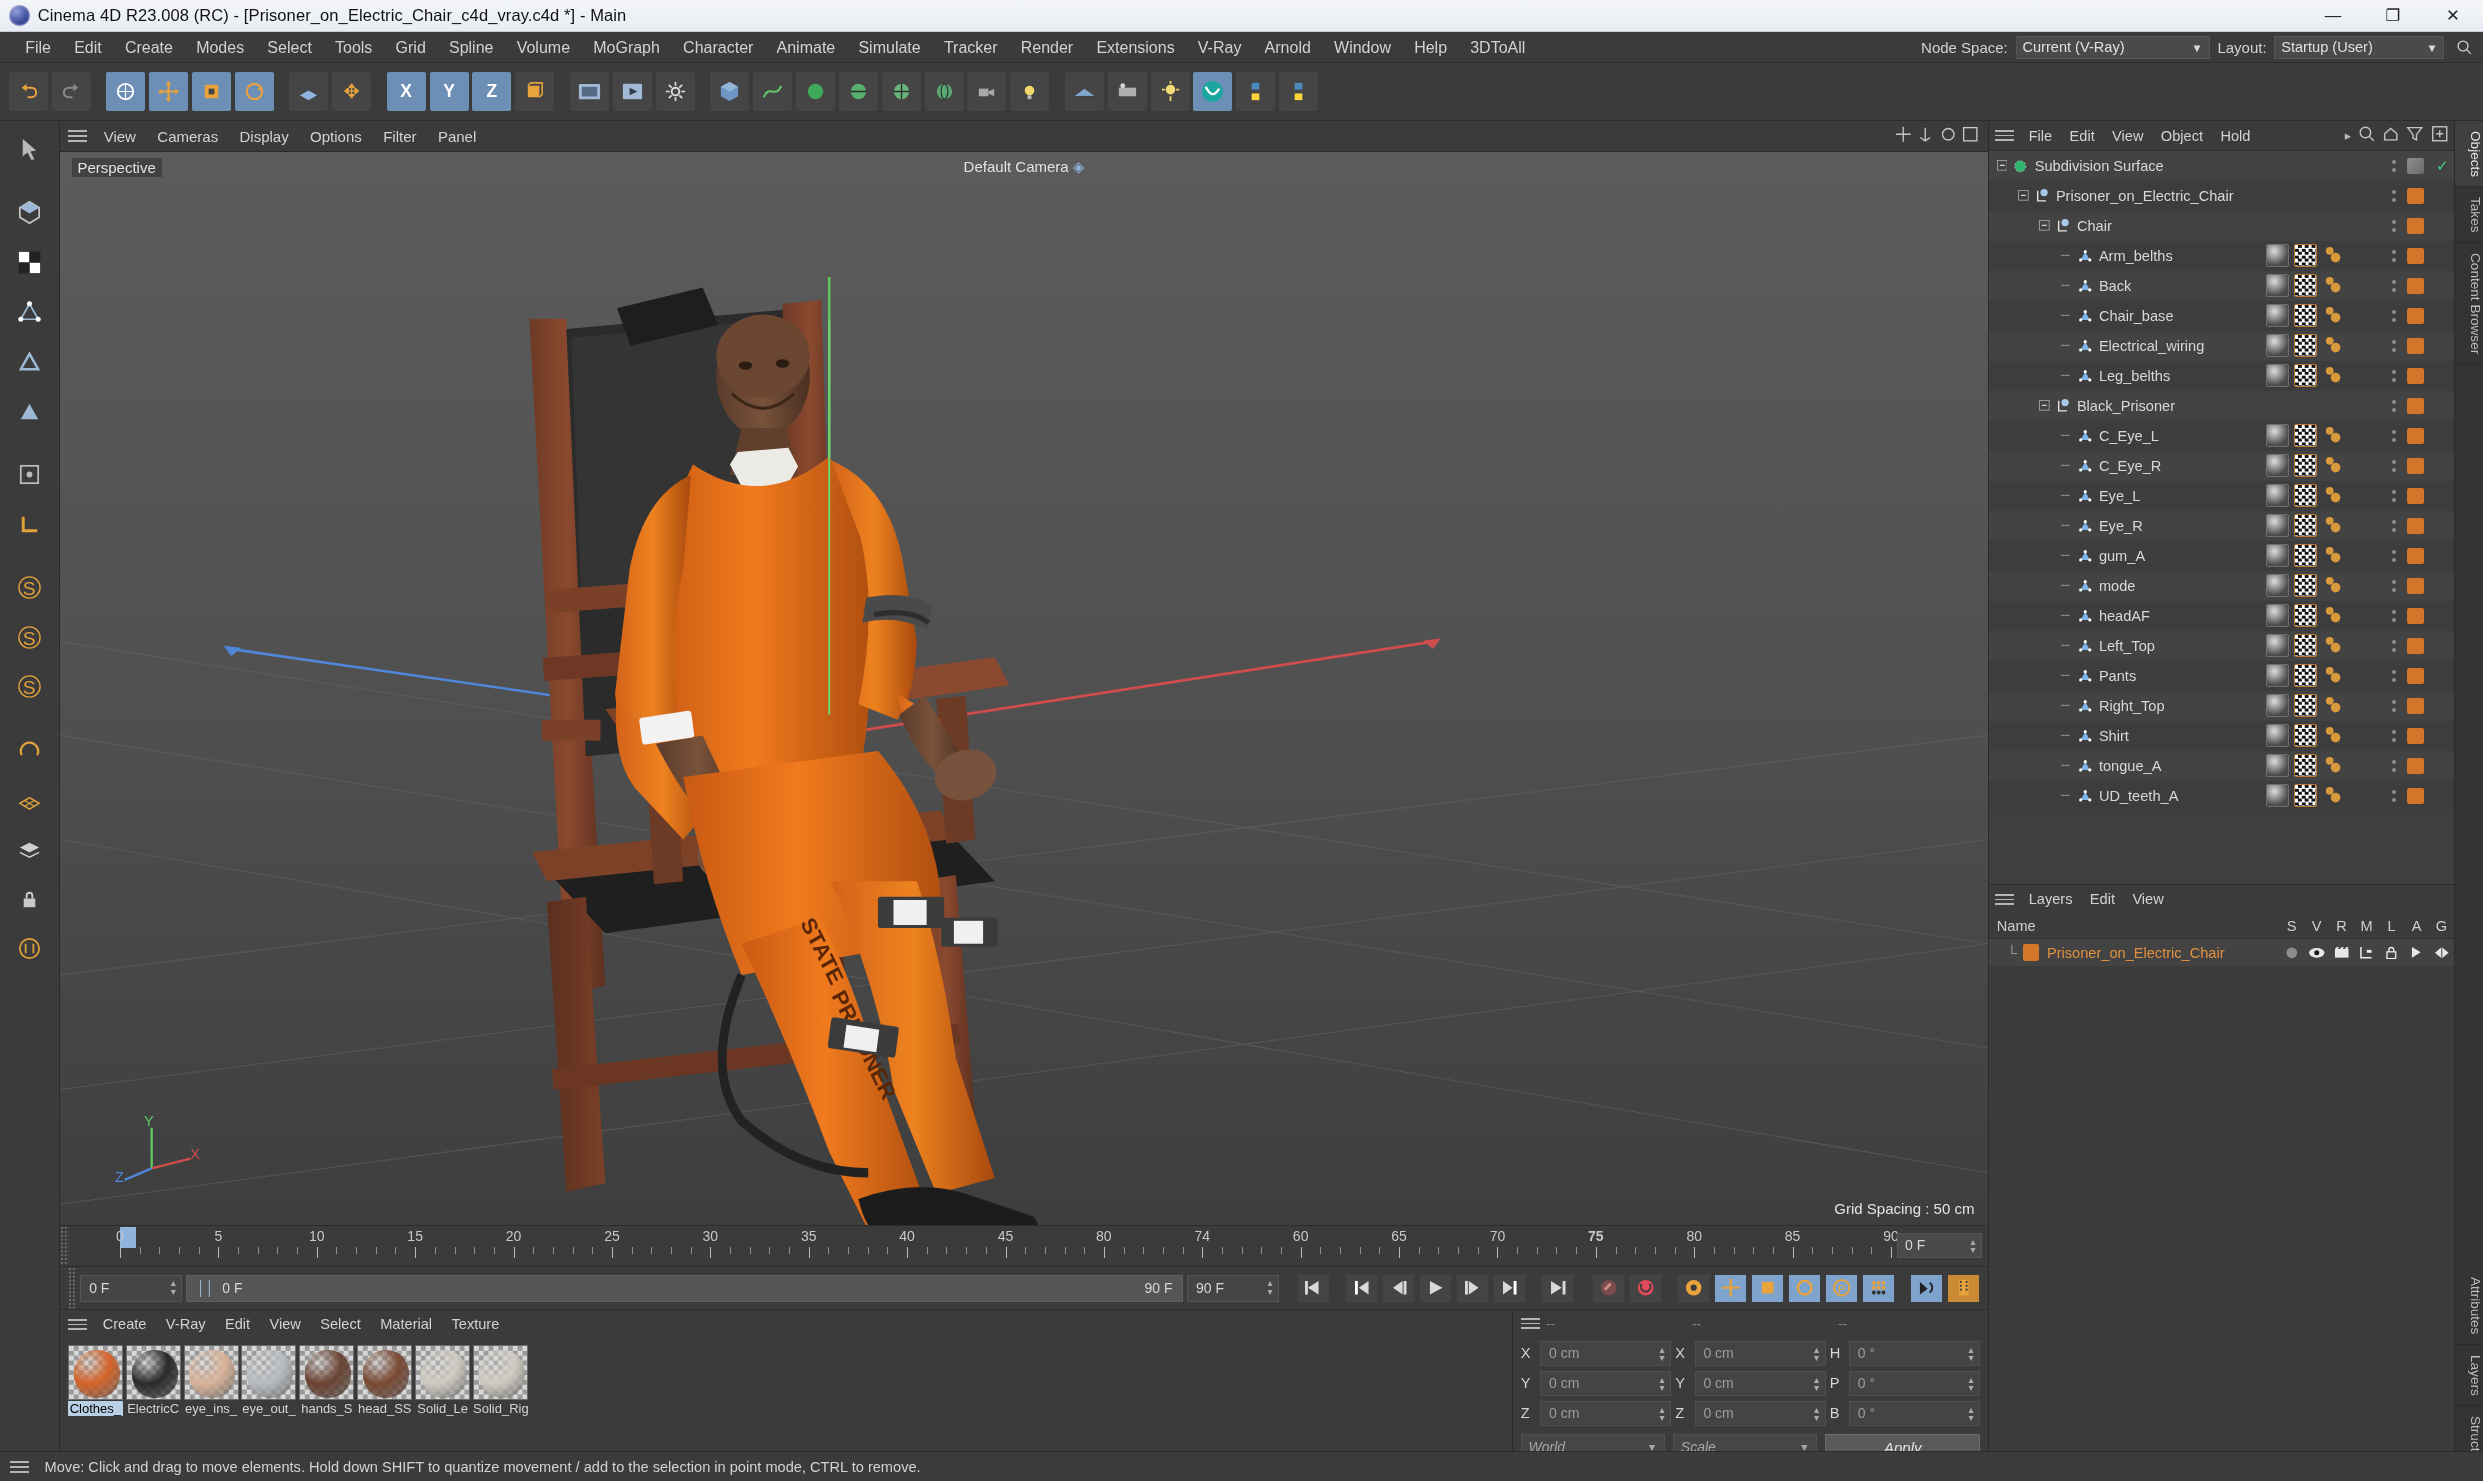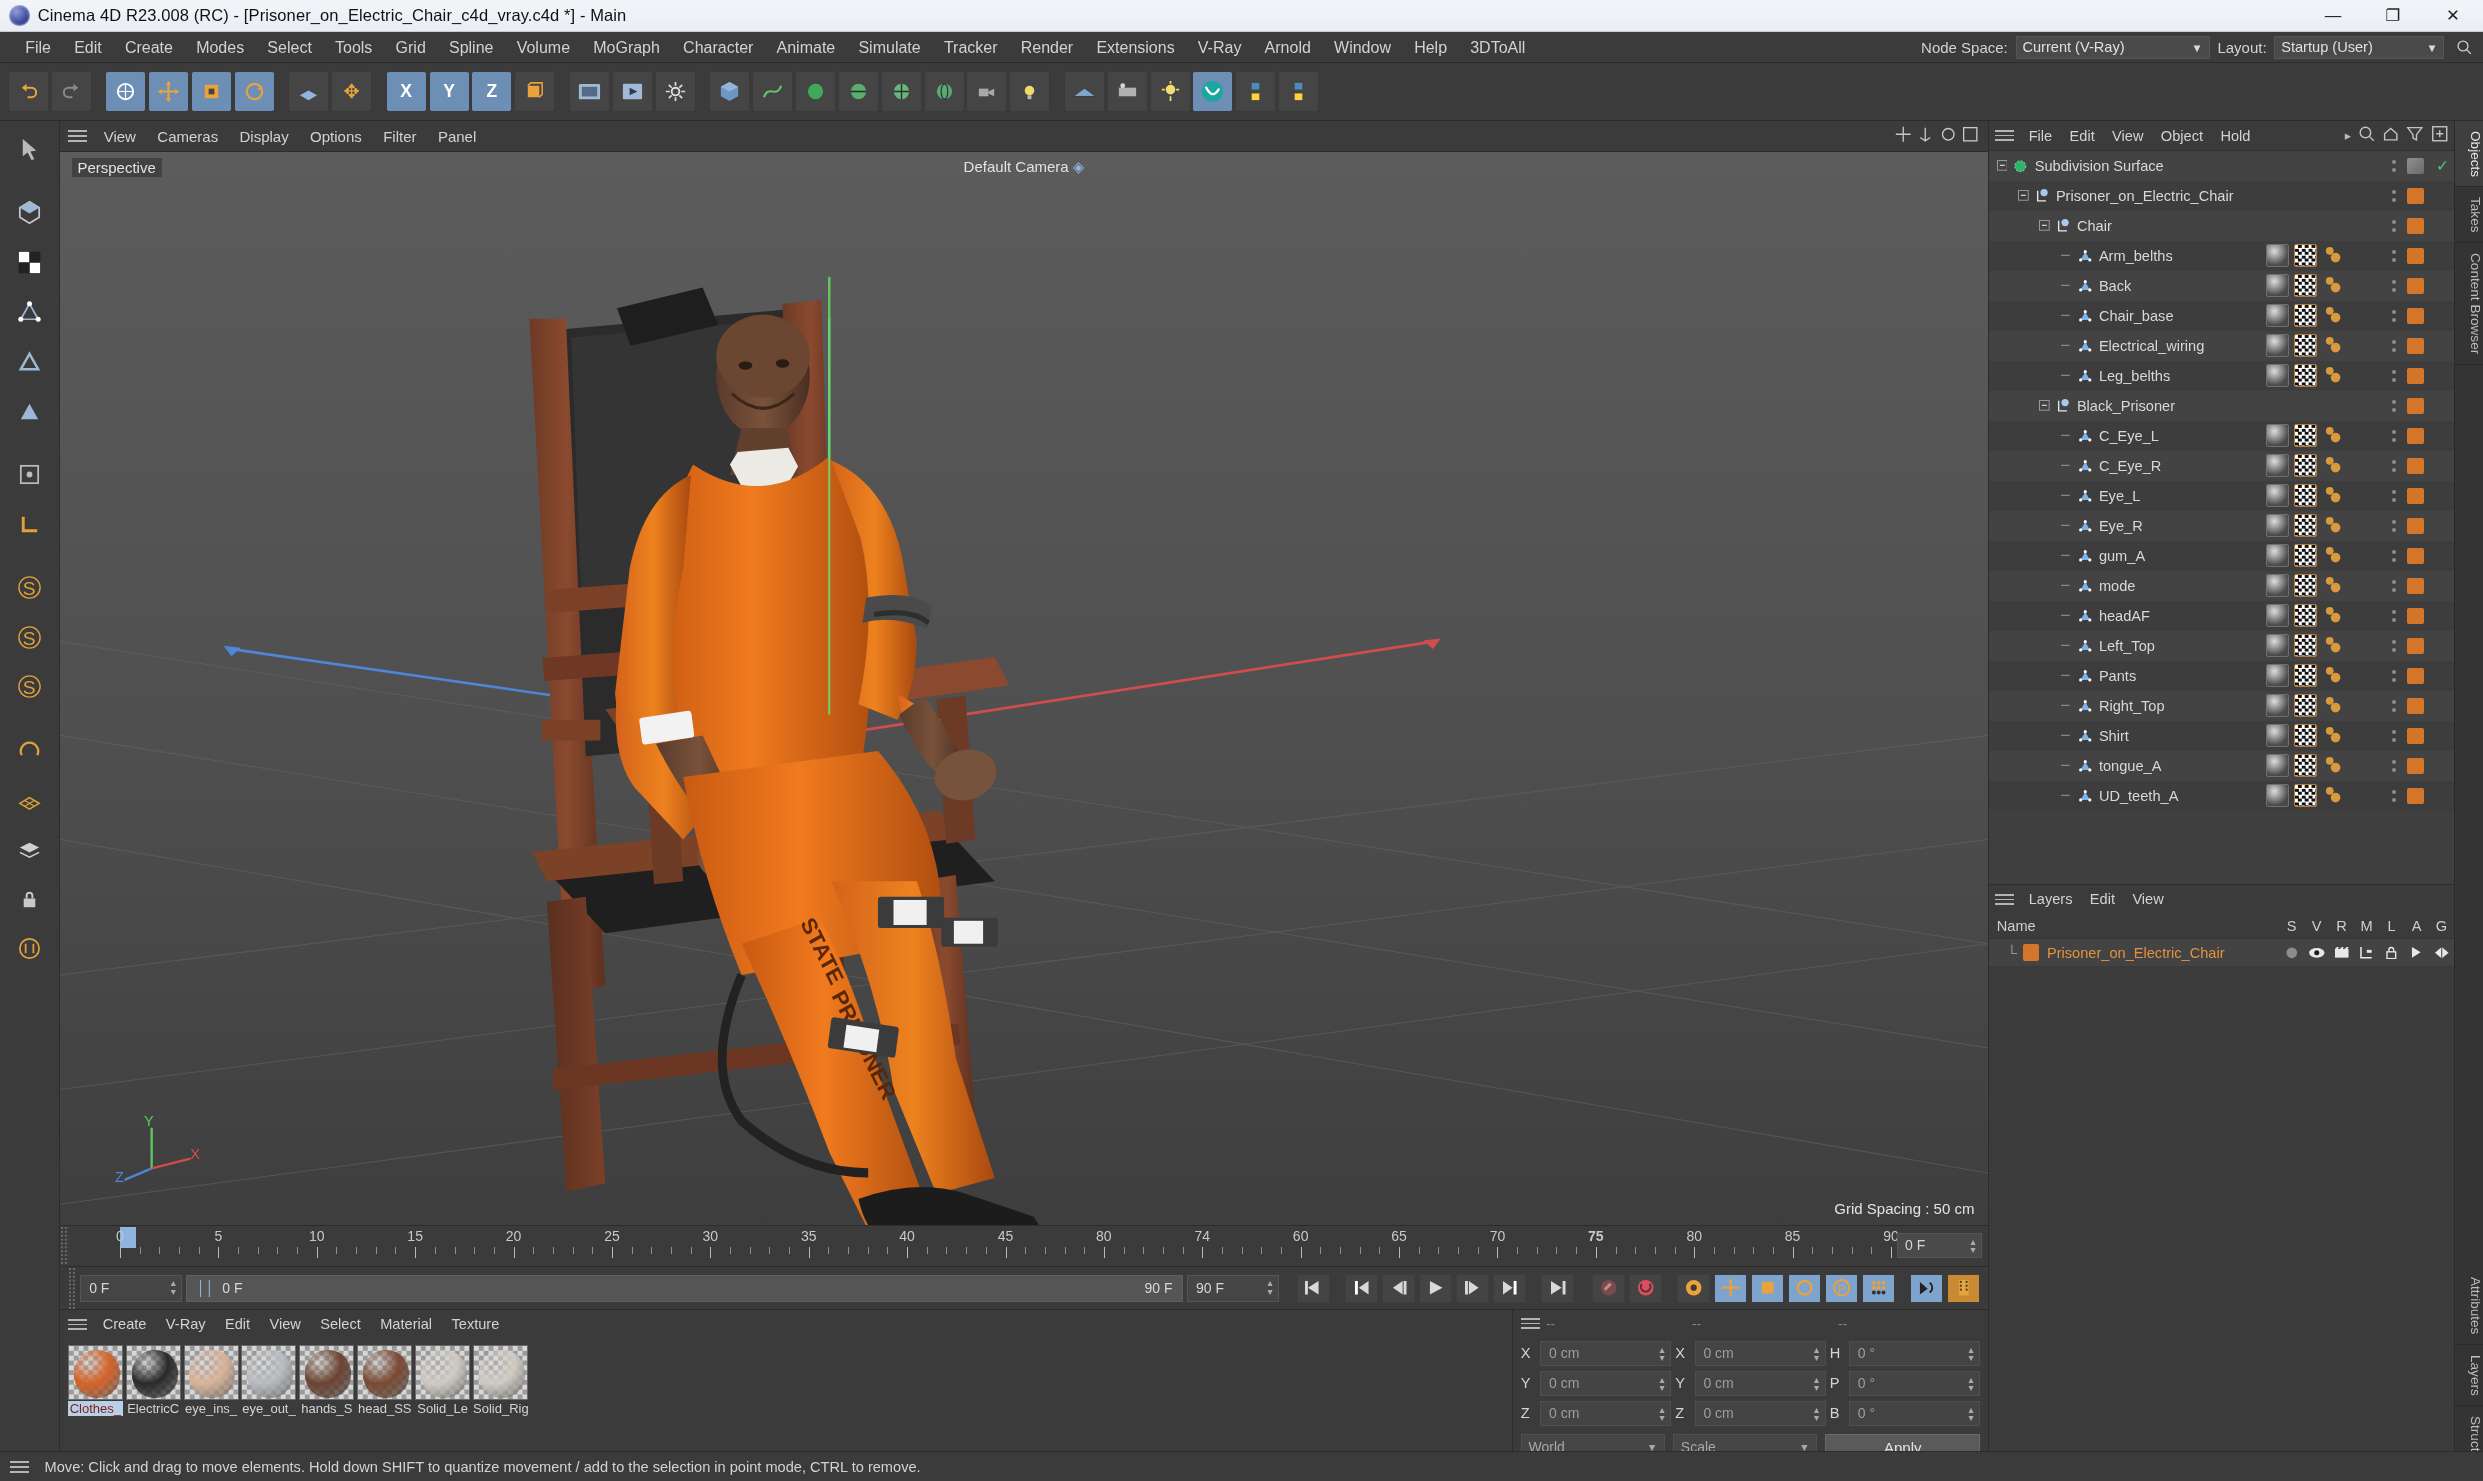--- a/index.html
+++ b/index.html
@@ -96,32 +96,32 @@
   .mat-menubar { height:29px; display:flex; align-items:center; padding-left:7.8px; }
   .mat-menubar .menu-item { font-size:14.6px; padding:0 9.7px; line-height:29px; }
   .mat-grid { flex:1; display:flex; gap:2.9px; padding:5.8px 0 0 7.8px; align-items:flex-start; }
   .mat { width:55px; }
   .mat-sw { width:55px; height:55px; border:1px solid #6a6a6a; position:relative; overflow:hidden;
     background:
       repeating-conic-gradient(#9a9a9a 0 25%, #d7d7d7 0 50%) 0 0/9.7px 9.7px; }
   .mat-ball { position:absolute; left:4.9px; top:3.9px; width:46px; height:48px; border-radius:48%; }
   .mat-name { font-size:13px; color:#d4d4d4; text-align:center; margin-top:1px;
     white-space:nowrap; overflow:hidden; }
-  .mat.sel .mat-name { background:#b9cfe6; color:#7f1d1d; }
+  .mat.sel .mat-name { background:#b9cfe6; color:#000000; }
 
   .coordpanel { width:475px; display:flex; flex-direction:column; }
   .coord-head { height:27px; display:flex; align-items:center; padding-left:7.8px;
     color:#9a9a9a; font-size:13.6px; gap:0; }
   .coord-head span.dash { color:#8a8a8a; }
   .coord-rows { padding:3.9px 7.8px 0 7.8px; }
   .crow { display:flex; align-items:center; gap:3.9px; margin-bottom:4.9px; }
   .clab { width:15.5px; color:#d5d5d5; font-size:14.6px; text-align:left; }
   .cfld { flex:1; height:25px; background:#444; border:1px solid #4f4f4f; color:#9d9d9d;
     font-size:14px; display:flex; align-items:center; padding-left:7.8px; position:relative; }
-  .coord-foot { display:flex; gap:7.8px; padding:3.9px 7.8px 0 7.8px; align-items:center; }
+  .coord-foot { display:flex; gap:7.8px; padding:3.9px 7.8px 0 7.8px; align-items:center;font-style:italic; }
   .csel { flex:1; height:26px; background:#464646; border:1px solid #505050; color:#a6a6a6;
     font-size:14px; display:flex; align-items:center; padding:0 6.8px; }
   .csel .chev { margin-left:auto; font-size:10.7px; }
   .capply { width:155px; height:26px; background:#5a5a5a; border:1px solid #6a6a6a;
     color:#e2e2e2; font-size:15px; display:flex; align-items:center; justify-content:center; }
 
   
   .rightcol { width:466px; background:#3b3b3b; display:flex; flex-direction:column;
     border-left:1px solid #2c2c2c; }
   .om-menubar { height:30px; display:flex; align-items:center; padding-left:5.8px;

